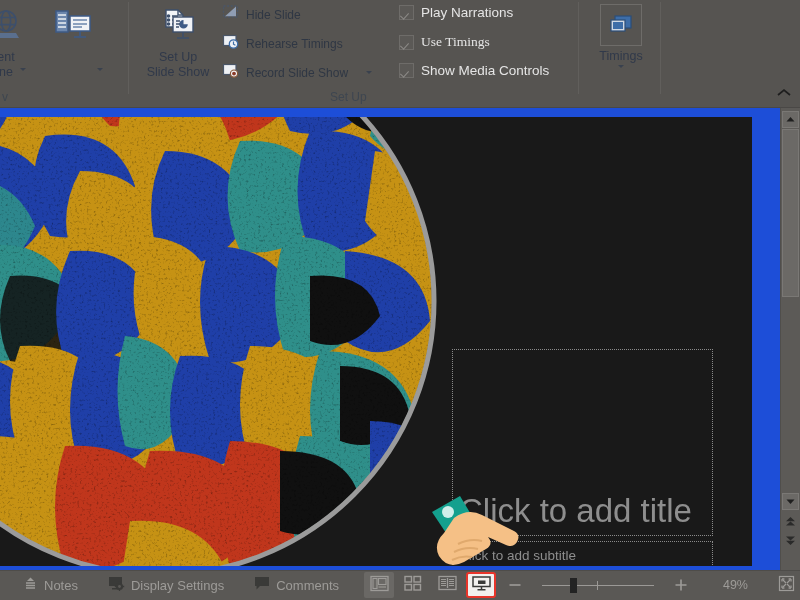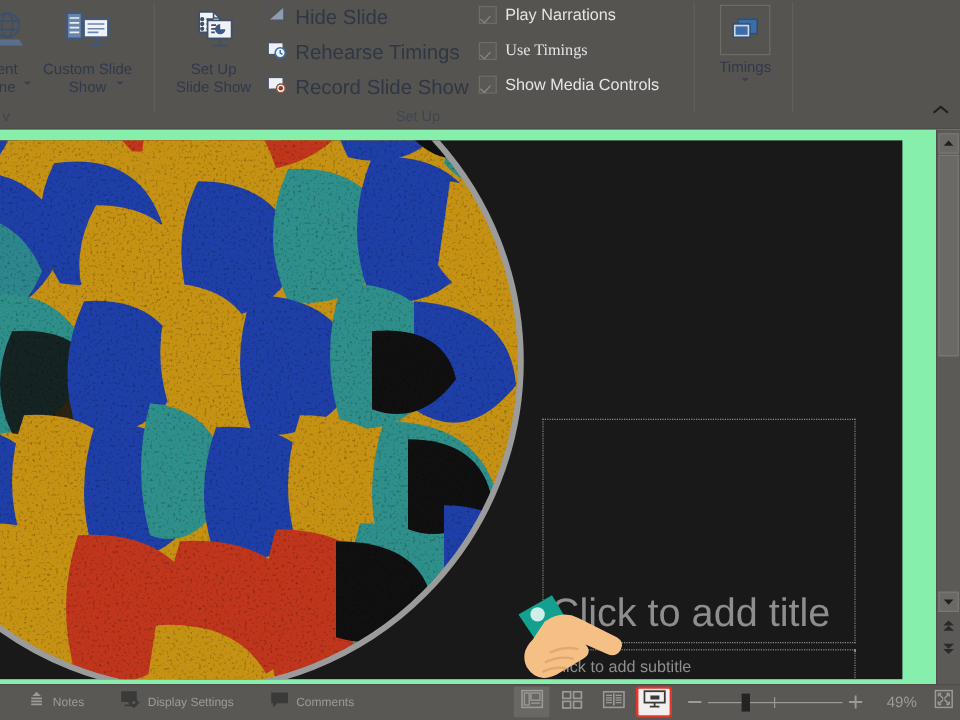--- a/index.html
+++ b/index.html
@@ -24,21 +24,21 @@
 
   
   .bigbtn{position:absolute;text-align:center;color:#2b3a4a;}
   .bigbtn .lbl{
     font-size:12.5px;line-height:15px;color:#30394a;white-space:pre-line;
   }
   .bigbtn .ico{margin:0 auto;}
 
   
   .smallcmd{position:absolute;display:flex;align-items:center;gap:7px;}
-  .smallcmd .lbl{font-size:17px;color:#2f3744;white-space:nowrap;}
+  .smallcmd .lbl{font-size:12px;color:#2f3744;white-space:nowrap;}
   .chkcmd{position:absolute;display:flex;align-items:center;gap:7px;}
   .chkcmd .lbl{font-size:13.5px;color:#e5e5e5;white-space:nowrap;}
   .chkbox{
     width:13px;height:13px;border:1px solid #6e6c69;background:#5b5956;
     position:relative;flex:none;
   }
   .chkbox.on:after{
     content:"";position:absolute;left:2px;top:5px;width:4px;height:7px;
     border:solid #8c8a87;border-width:0 1.6px 1.6px 0;
     transform:rotate(42deg);
@@ -48,21 +48,21 @@
   }
   .dropcaret{
     width:0;height:0;border-left:3.5px solid transparent;border-right:3.5px solid transparent;
     border-top:3.5px solid #39414e;display:inline-block;vertical-align:middle;
   }
   .collapse-chevron{position:absolute;right:8px;bottom:6px;}
 
   
   #workspace{
     position:absolute;left:0;top:108px;width:800px;height:462px;
-    background:#86efac;
+    background:#1d4ed8;
   }
   #slide{
     position:absolute;left:0;top:9px;width:752px;height:449px;
     background:#191919;overflow:hidden;
   }
   #artwork{
     position:absolute;left:-120px;top:-96px;width:560px;height:560px;
   }
 
   .ph{
@@ -90,29 +90,29 @@
   #sb-prev{top:405px;}
   #sb-next{top:424px;}
 
   
   #status{
     position:absolute;left:0;bottom:0;width:800px;height:30px;
     background:#5a5855;display:flex;align-items:center;
   }
   #status:before{content:"";position:absolute;left:0;top:0;width:800px;height:1px;background:#4e4c49;}
   .st-item{display:flex;align-items:center;gap:6px;height:30px;padding:0 9px;}
-  .st-item .lbl{font-size:10px;color:#9d9b98;white-space:nowrap;}
+  .st-item .lbl{font-size:13px;color:#9d9b98;white-space:nowrap;}
   .viewbtns{display:flex;align-items:center;height:30px;margin-left:auto;}
   .vbtn{
     width:30px;height:26px;display:flex;align-items:center;justify-content:center;
     margin:0 2px;box-sizing:border-box;border:2px solid transparent;border-radius:2px;
   }
   .vbtn.active{background:#6a6865;}
   .vbtn.marked{border-color:#e8352a;background:#f2f0ee;border-radius:3px;}
-  .zoomwrap{display:flex;align-items:center;gap:0;height:30px;padding-left:6px;}
+  .zoomwrap{display:flex;align-items:center;gap:16px;height:30px;padding-left:6px;}
   .zmbtn{width:22px;height:26px;display:flex;align-items:center;justify-content:center;}
   .ztrack{position:relative;width:112px;height:26px;}
   .ztrack .line{position:absolute;left:0;right:0;top:13px;height:1px;background:#9b9996;}
   .ztrack .mid{position:absolute;left:55px;top:9px;width:1px;height:9px;background:#9b9996;}
   .ztrack .thumb{position:absolute;left:28px;top:6px;width:7px;height:15px;background:#232323;}
   .zlabel{font-size:12.5px;color:#9d9b98;width:40px;text-align:right;}
   .fitbtn{width:28px;height:26px;display:flex;align-items:center;justify-content:center;margin-left:8px;}
 
   
   #handcursor{position:absolute;left:424px;top:488px;width:110px;height:95px;pointer-events:none;}
@@ -143,22 +143,20 @@
       <svg width="44" height="40" viewBox="0 0 44 40">
         <g stroke="#3d5a86" fill="none" stroke-width="1.5">
           <rect x="5" y="5" width="12" height="21" fill="#6b86ad" stroke="#3d5a86"></rect>
           <path d="M7 9h8M7 13h8M7 17h8M7 21h8" stroke="#eceff4" stroke-width="1.4"></path>
           <rect x="19" y="10" width="20" height="15" fill="#f0f2f6" stroke="#3d5a86"></rect>
           <path d="M22 14h14M22 18h14M22 21h9" stroke="#6b86ad" stroke-width="1.3"></path>
           <path d="M29 25v5M23 31h12" stroke="#3d5a86" stroke-width="1.6"></path>
         </g>
       </svg>
     </div>
-    <div class="lbl">Custom Slide
-Show</div>
     <span class="dropcaret" style="position:absolute;left:71px;top:62px;"></span>
   </div>
 
   <div class="rb-sep" style="left:128px;"></div>
 
   <div class="bigbtn" style="left:133px;top:6px;width:90px;">
     <div class="ico">
       <svg width="46" height="40" viewBox="0 0 46 40">
         <g stroke="#3d4f6b" fill="none" stroke-width="1.4">
           <path d="M11 4h12l5 5v12H11z" fill="#f2f4f7"></path>

